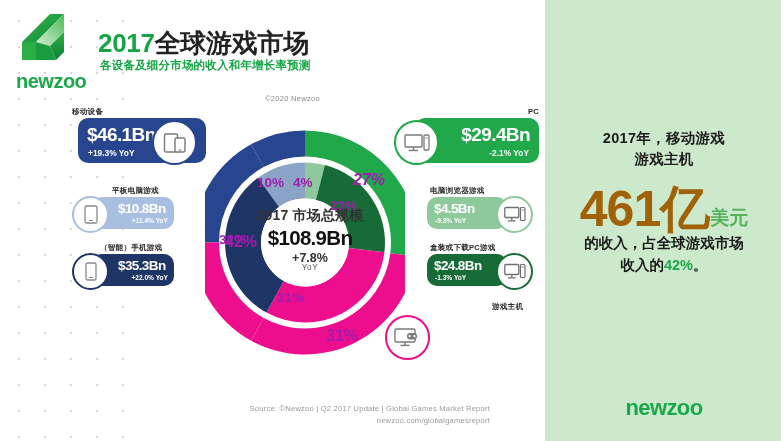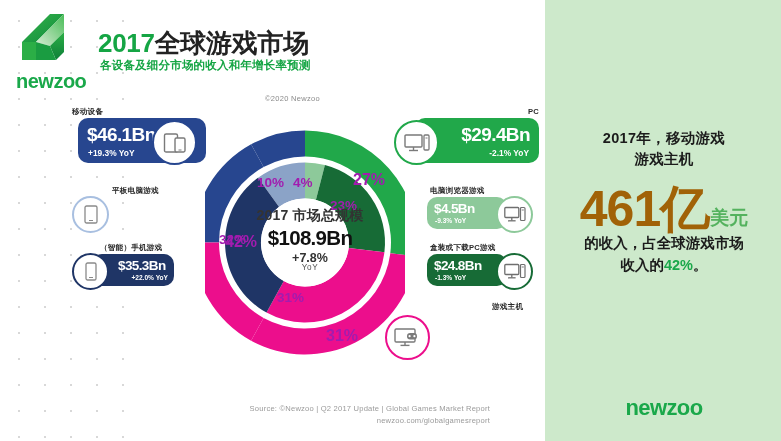--- a/index.html
+++ b/index.html
@@ -164,21 +164,21 @@
 
       <path fill="#ec0e8c" d="M 79.4 9.8 A 80 80 0 0 1 -38.5 70.1 L -21.2 38.6 A 44 44 0 0 0 43.7 5.4 Z"></path>
 
       <path fill="#1f3566" d="M -38.5 70.1 A 80 80 0 0 1 -47.0 -64.7 L -25.9 -35.6 A 44 44 0 0 0 -21.2 38.6 Z"></path>
 
       <circle r="44" fill="#ffffff"></circle>
     </g>
   </svg>
 
   <div class="donutlabel" style="left:225px;top:233px;font-size:16px;">42%</div>
-  <div class="donutlabel" style="left:353px;top:171px;font-size:16px;">27%</div>
+  <div class="donutlabel" style="left:353px;top:171px;font-size:16px;font-style:italic;">27%</div>
   <div class="donutlabel" style="left:326px;top:327px;font-size:16px;">31%</div>
 
   <div class="donutlabel" style="left:257px;top:175px;font-size:13.5px;">10%</div>
   <div class="donutlabel" style="left:293px;top:175px;font-size:13.5px;">4%</div>
   <div class="donutlabel" style="left:330px;top:198px;font-size:13.5px;">23%</div>
   <div class="donutlabel" style="left:277px;top:290px;font-size:13.5px;">31%</div>
   <div class="donutlabel" style="left:216px;top:232px;font-size:13.5px;opacity:0;"></div>
   <div class="donutlabel" style="left:219px;top:232px;font-size:13.5px;">32%</div>
 
   <div class="center-wrap">
@@ -195,20 +195,24 @@
   </div>
   <div class="badge" id="badge-mobile">
     <svg width="24" height="22" viewBox="0 0 24 22">
       <rect x="1.5" y="2" width="13" height="18" rx="1.6" fill="none" stroke="#7a7a7a" stroke-width="1.4"></rect>
       <rect x="12" y="6" width="10" height="14" rx="1.4" fill="#fff" stroke="#7a7a7a" stroke-width="1.4"></rect>
       <line x1="15.5" y1="18" x2="18.5" y2="18" stroke="#7a7a7a" stroke-width="1"></line>
     </svg>
   </div>
 
   <div class="cap" style="left:112px;top:186px;">平板电脑游戏</div>
+  <div class="card" id="card-tablet">
+    <span class="amt">$10.8Bn</span>
+    <span class="yoy">+11.4% YoY</span>
+  </div>
   <div class="badge" id="badge-tablet">
     <svg width="14" height="19" viewBox="0 0 14 19">
       <rect x="1" y="1" width="12" height="17" rx="1.6" fill="none" stroke="#8a8a8a" stroke-width="1.3"></rect>
       <line x1="5" y1="15.5" x2="9" y2="15.5" stroke="#8a8a8a" stroke-width="1"></line>
     </svg>
   </div>
 
   <div class="cap" style="left:100px;top:243px;">（智能）手机游戏</div>
   <div class="card" id="card-phone">
     <span class="amt">$35.3Bn</span>

